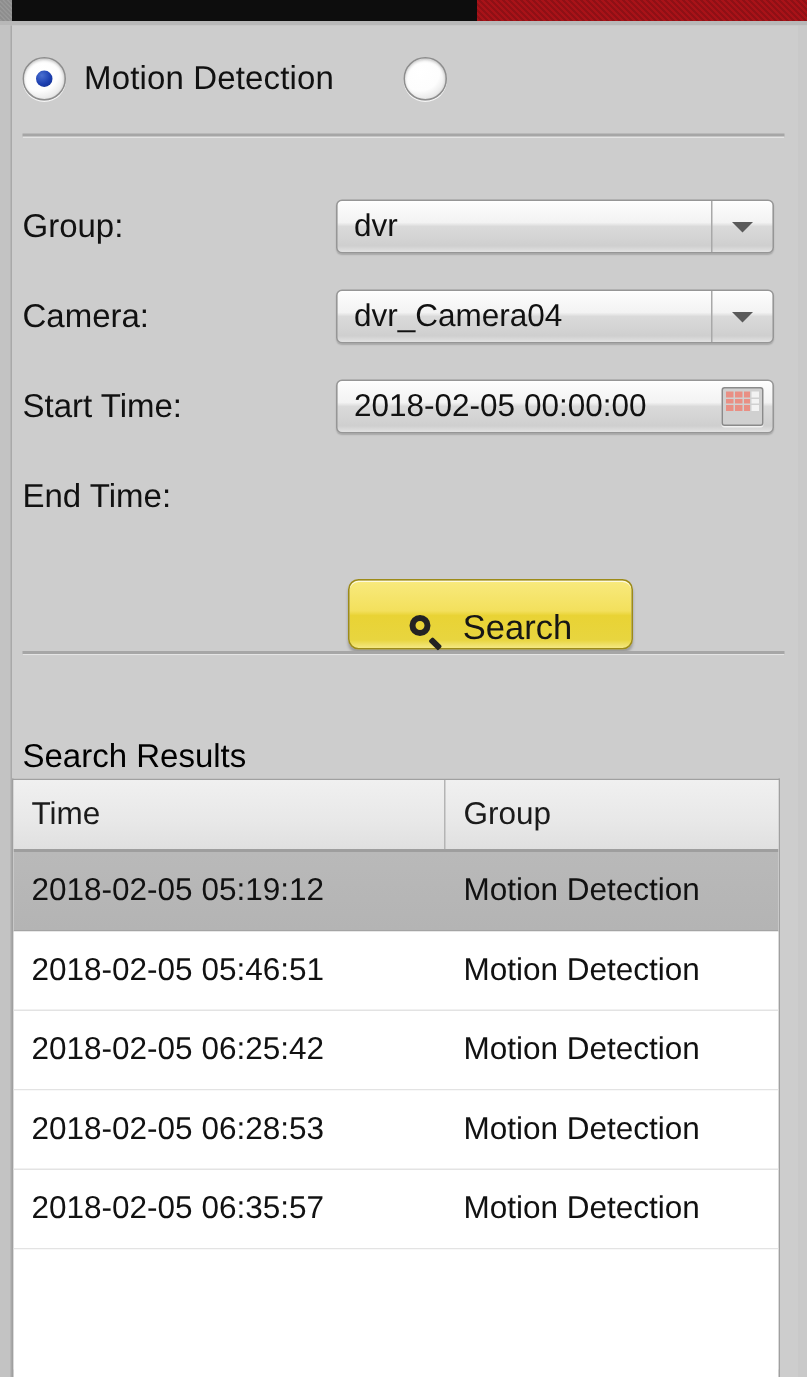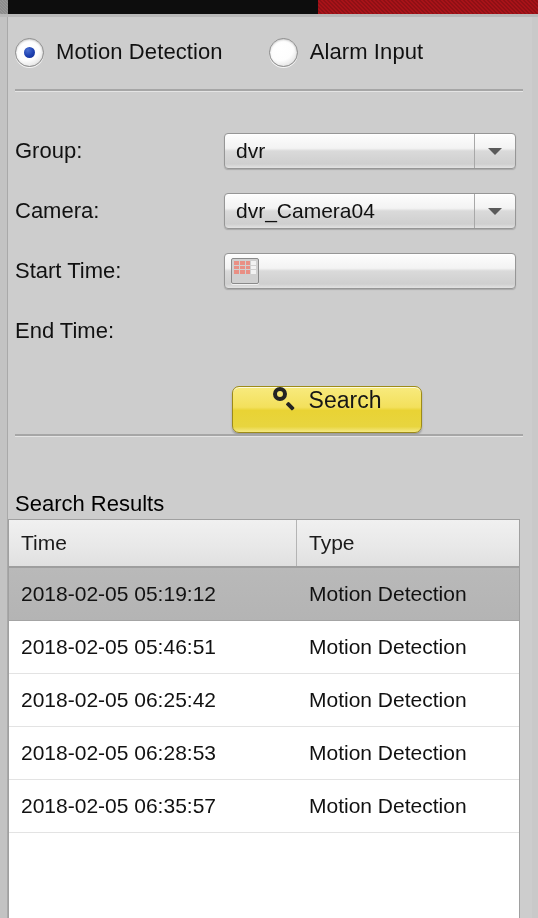--- a/index.html
+++ b/index.html
@@ -80,21 +80,21 @@
   .calicon .cgrid i{background:#e98f84;display:block;}
   .calicon .cgrid i.w{background:#f2f2f2;}
 
   
   .searchwrap{position:absolute;left:224px;top:369px;}
   .searchbtn{
     width:190px;height:47px;box-sizing:border-box;
     border:1px solid #9d8b18;border-radius:7px;
     background:linear-gradient(to bottom,#f8ea7e 0%,#f3e05c 45%,#e9d334 52%,#e8d53f 88%,#f4e882 100%);
     box-shadow:0 2px 2px rgba(0,0,0,.25), inset 0 1px 0 rgba(255,255,255,.75);
-    display:flex;align-items:flex-start;justify-content:center;cursor:pointer;
+    display:flex;align-items:flex-end;justify-content:center;cursor:pointer;
   }
   .mag{position:relative;width:22px;height:22px;margin-right:14px;flex:0 0 auto;}
   .mag::before{content:"";position:absolute;left:0;top:0;width:14px;height:14px;border:4px solid #232323;border-radius:50%;box-sizing:border-box;}
   .mag::after{content:"";position:absolute;left:14px;top:14px;width:9px;height:4px;background:#232323;transform:rotate(45deg);transform-origin:0 50%;border-radius:1px;}
   .sbtn-label{font-size:23px;color:#161616;}
 
   
   .results-title{position:absolute;left:7px;top:474px;font-size:22px;color:#000000;}
 
   .table{
@@ -131,21 +131,20 @@
 
   <div class="panel">
 
     <div class="radio-row">
       <div class="radio">
         <span class="rdot on"></span>
         <span class="rlabel">Motion Detection</span>
       </div>
       <div class="radio">
         <span class="rdot"></span>
-        <span class="rlabel">Alarm Input</span>
       </div>
     </div>
 
     <div class="sep" style="top:72px"></div>
 
     <div class="frow" style="top:113px">
       <span class="flabel">Group:</span>
       <div class="ctl sel">
         <span class="val">dvr</span>
         <span class="arrow-cell">
@@ -160,20 +159,21 @@
         <span class="val">dvr_Camera04</span>
         <span class="arrow-cell">
             <i class="chev"></i>
           </span>
       </div>
     </div>
 
     <div class="frow" style="top:233px">
       <span class="flabel">Start Time:</span>
       <div class="ctl dt">
+        <span class="val">2018-02-05 00:00:00</span>
         <span class="cal-cell">
           <span class="calicon">
             <span class="cbar"></span>
             <span class="cgrid">
                 <i></i>
                 <i></i>
                 <i></i>
                 <i class="w"></i>
                 <i></i>
                 <i></i>
@@ -201,21 +201,21 @@
     </div>
 
     <div class="sep" style="top:417px"></div>
 
     <div class="results-title">Search Results</div>
   </div>
 
   <div class="table">
     <div class="thead">
       <div class="th c1">Time</div>
-      <div class="th c2">Type</div>
+      <div class="th c2">Group</div>
     </div>
 
     <div class="trow selected">
       <div class="td c1">2018-02-05 05:19:12</div>
       <div class="td c2">Motion Detection</div>
     </div>
     <div class="trow">
       <div class="td c1">2018-02-05 05:46:51</div>
       <div class="td c2">Motion Detection</div>
     </div>

